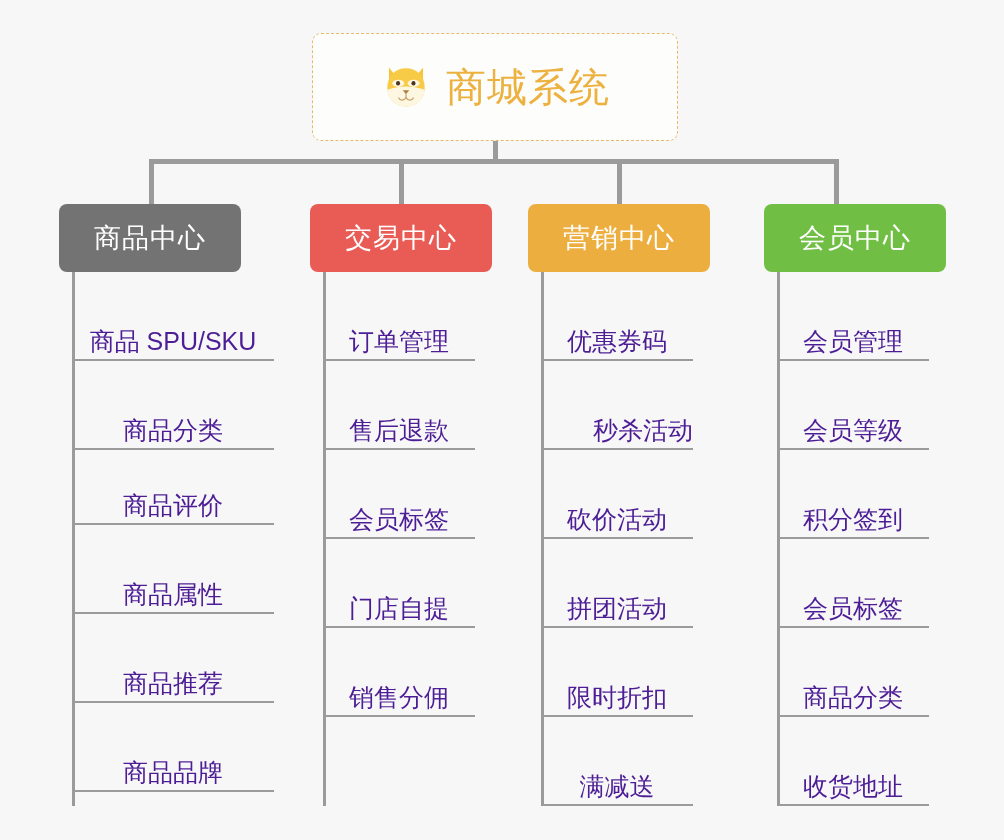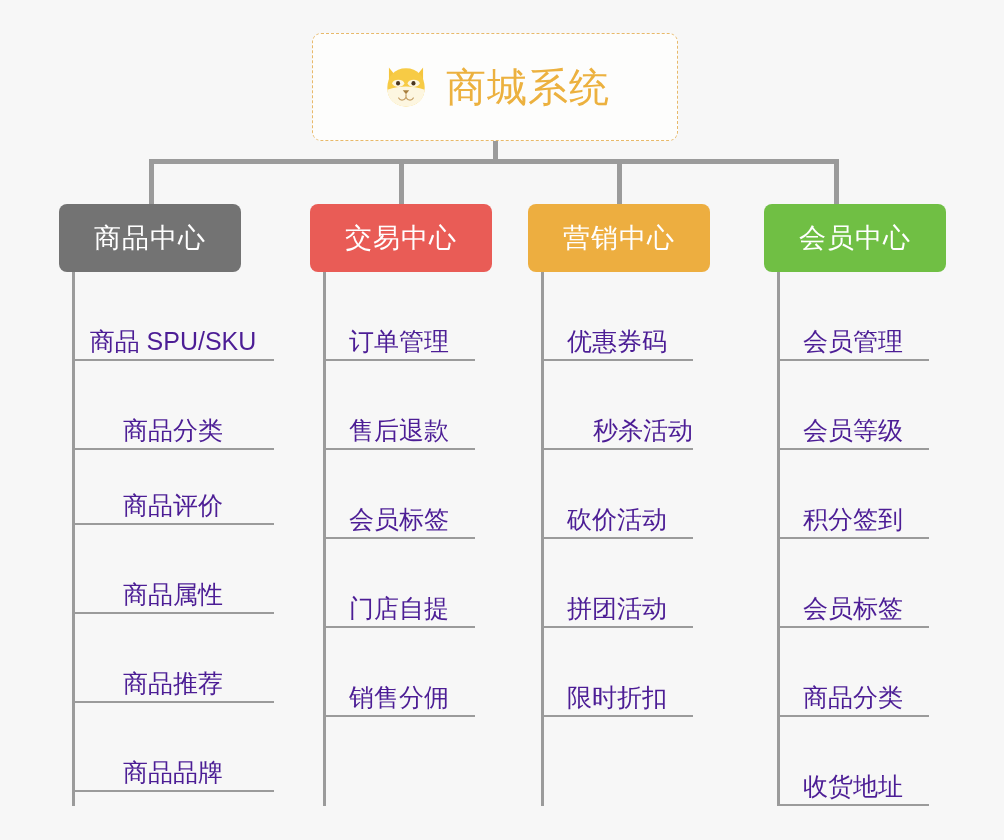--- a/index.html
+++ b/index.html
@@ -210,20 +210,23 @@
         </div>
       <div class="leaf" style="width: 152px; height: 89px;">
           <span class="leaf-label">砍价活动</span>
         </div>
       <div class="leaf" style="width: 152px; height: 89px;">
           <span class="leaf-label">拼团活动</span>
         </div>
       <div class="leaf" style="width: 152px; height: 89px;">
           <span class="leaf-label">限时折扣</span>
         </div>
+      <div class="leaf" style="width: 152px; height: 89px;">
+          <span class="leaf-label">满减送</span>
+        </div>
     </div>
   </div>
 
   <div class="column" id="col-3" style="left: 764px;">
     <div class="cat-header" style="background: rgb(112, 191, 68); width: 182px;">会员中心</div>
     <div class="branch">
       <div class="branch-trunk" style="height: 534px;"></div>
       <div class="leaf" style="width: 152px; height: 89px;">
           <span class="leaf-label">会员管理</span>
         </div>

